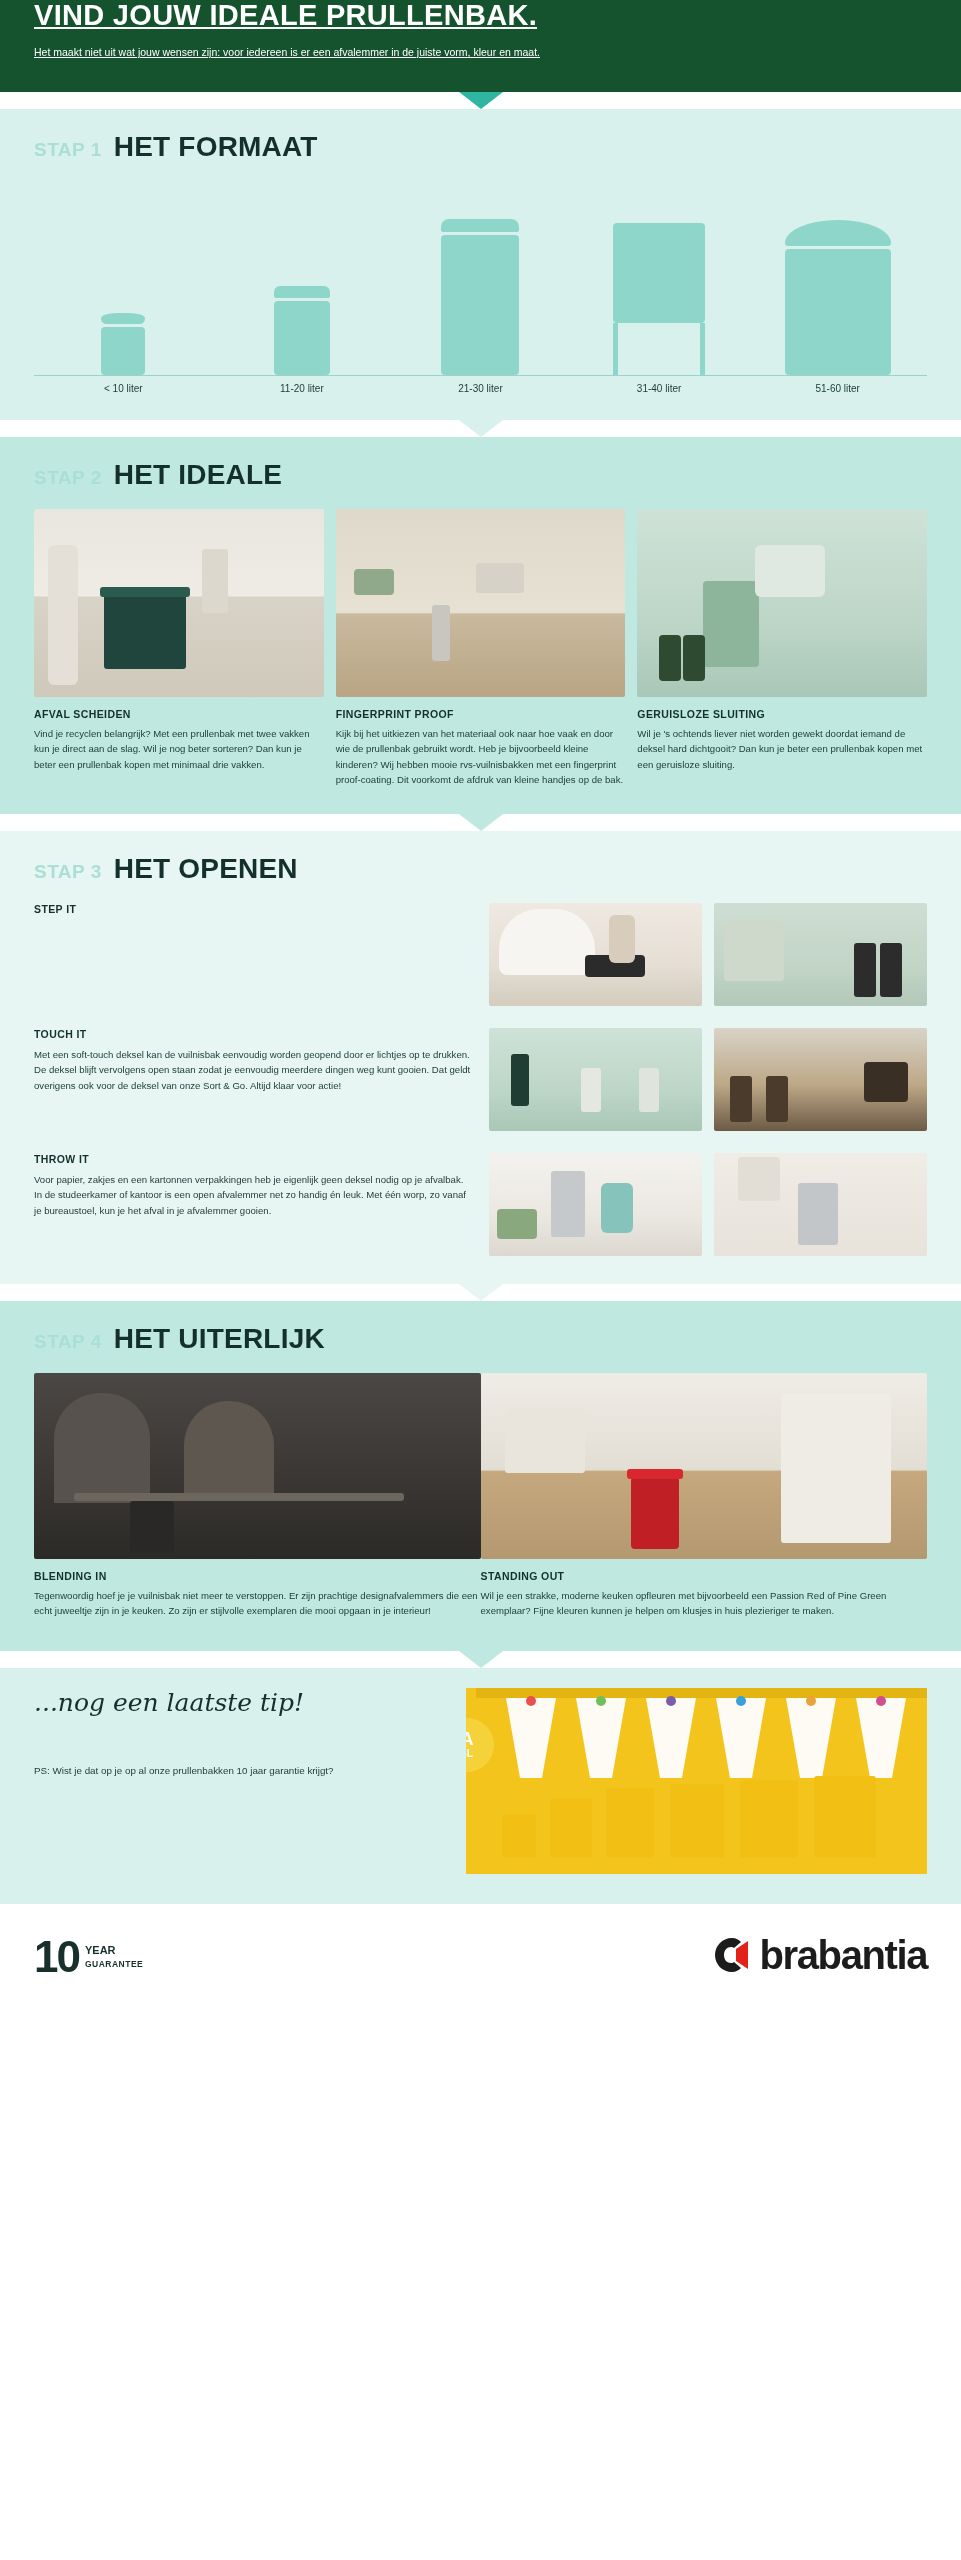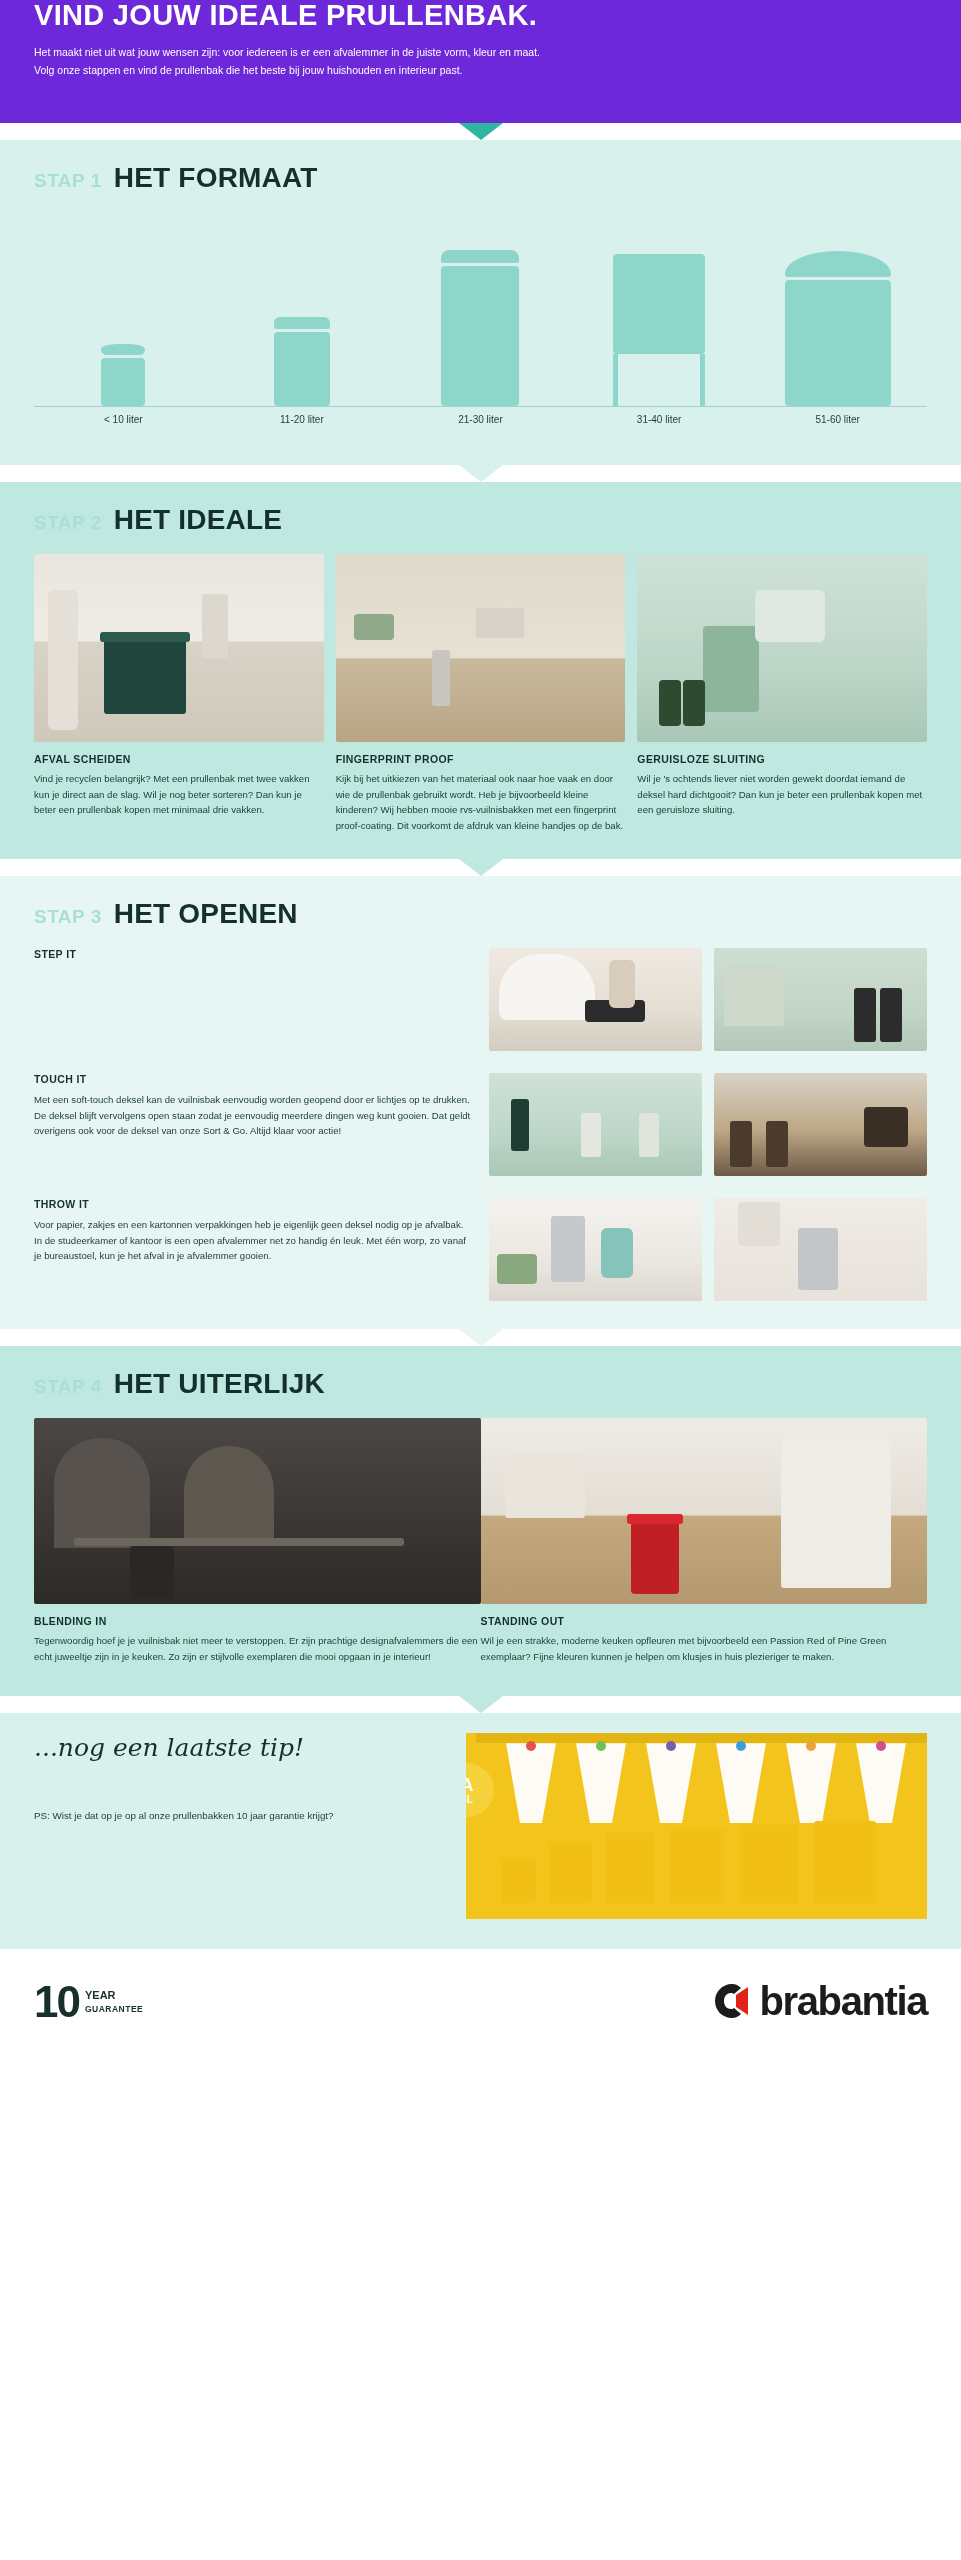--- a/index.html
+++ b/index.html
@@ -7,23 +7,24 @@
     width: 961px;
     font-family: "Liberation Sans", sans-serif;
     background: #ffffff;
     color: #1b3b36;
     -webkit-font-smoothing: antialiased;
   }
   .page { width: 961px; position: relative; }
 
   
   .hero {
-    background: #6d28d9;
+    background: #14532d;
     color: #ffffff;
-    padding: 0 34px 44px 34px;
+    padding: 0 34px 30px 34px;
+    text-decoration: underline;
   }
   .hero h1 {
     font-size: 29px;
     font-weight: bold;
     letter-spacing: .3px;
     padding-top: 0;
     margin-bottom: 14px;
     line-height: 1.05;
   }
   .hero p {
@@ -85,21 +86,21 @@
   }
   .legs { display:flex; justify-content: space-between; width: 100%; }
   .leg { width: 5px; background: #8ed6c9; }
   .sizes-rule {
     height: 1px;
     background: #9bd3c8;
     margin: 0 34px;
   }
   .size-labels {
     display: flex;
-    padding: 7px 34px 40px 34px;
+    padding: 7px 34px 26px 34px;
   }
   .size-labels div { flex: 1; text-align: center; font-size: 10px; }
 
   
   .cards {
     display: flex;
     gap: 12px;
     padding: 6px 34px 26px 34px;
   }
   .card { flex: 1; }
@@ -193,21 +194,20 @@
   .blob { position:absolute; border-radius: 3px; }
 </style>
 </head>
 <body>
 
 <div class="page">
 
   <section class="hero">
     <h1>VIND JOUW IDEALE PRULLENBAK.</h1>
     <p>Het maakt niet uit wat jouw wensen zijn: voor iedereen is er een afvalemmer in de juiste vorm, kleur en maat.</p>
-    <p>Volg onze stappen en vind de prullenbak die het beste bij jouw huishouden en interieur past.</p>
   </section>
   <div class="arrow-down arrow-teal"></div>
 
   <section class="band-light">
     <div class="step-head">
       <span class="step-num">STAP 1</span>
       <span class="step-title">HET FORMAAT</span>
     </div>
 
     <div class="sizes">

